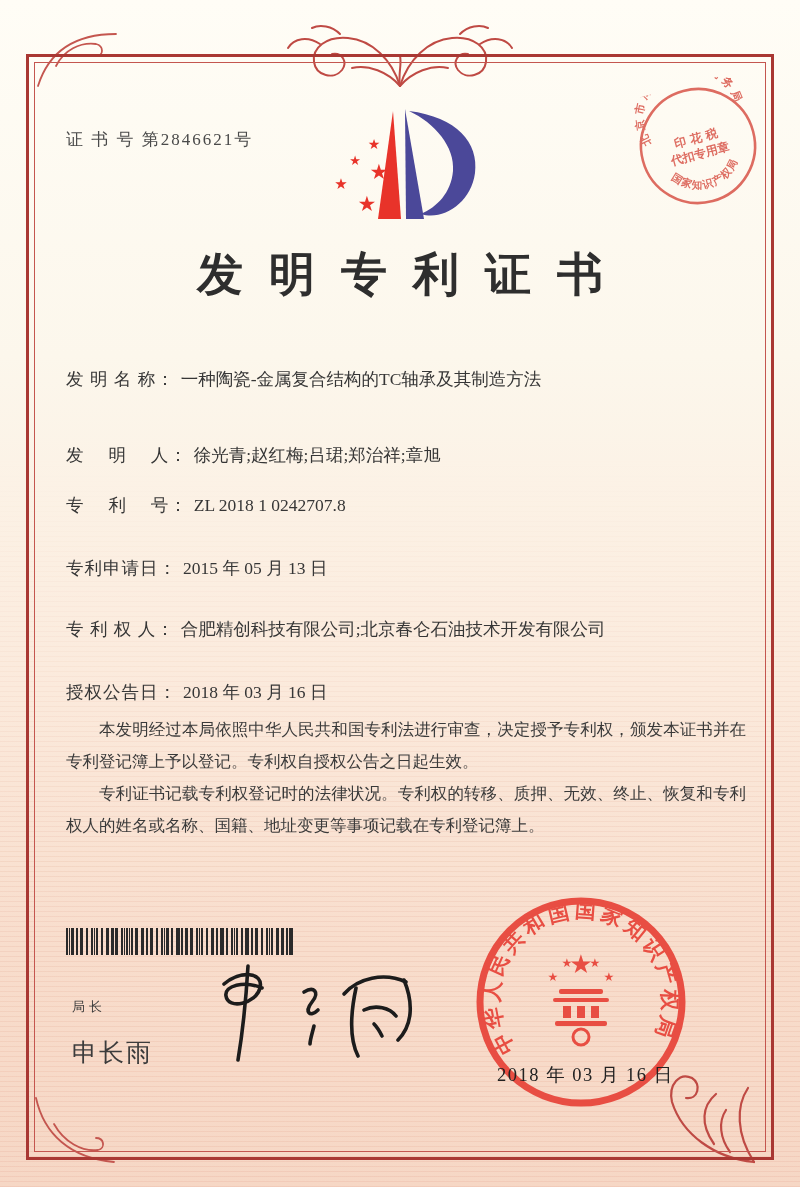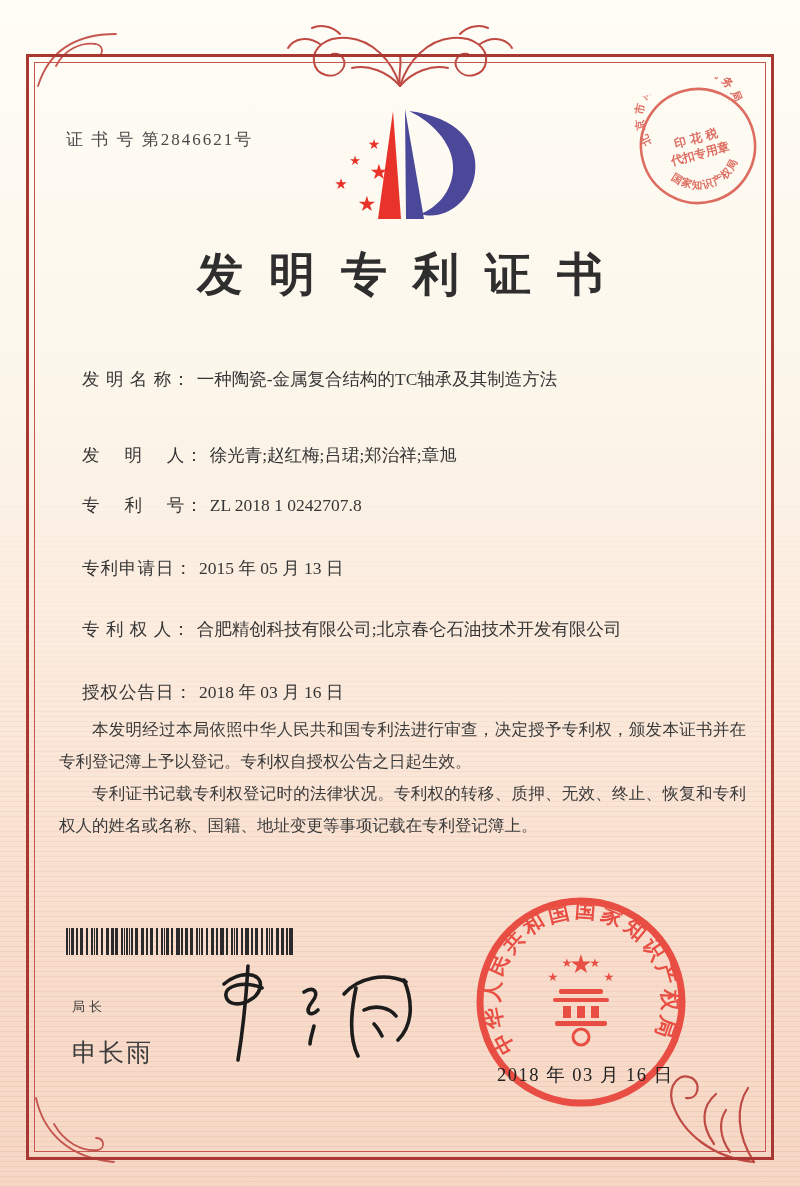--- a/index.html
+++ b/index.html
@@ -14,23 +14,23 @@
     -webkit-mask-image:linear-gradient(180deg,transparent 0%,transparent 38%,rgba(0,0,0,.85) 72%,#000 100%);
     mask-image:linear-gradient(180deg,transparent 0%,transparent 38%,rgba(0,0,0,.85) 72%,#000 100%);
   }
   .abs{position:absolute;}
   .frame-outer{left:26px;top:54px;right:26px;bottom:27px;border:3px solid #a93833;}
   .frame-inner{left:34px;top:62px;right:34px;bottom:35px;border:1px solid #c4564f;}
   .cert-number{left:66px;top:128px;font-size:17px;letter-spacing:2px;color:#4a4a4a;}
   .title{left:0;right:0;top:244px;text-align:center;font-size:46px;font-weight:600;
          letter-spacing:26px;padding-left:26px;color:#2e2e2e;}
   .field{left:66px;right:52px;font-size:17.5px;color:#363636;line-height:1.35;}
-  .field .lab{letter-spacing:1px;margin-left:16px;}
+  .field .lab{letter-spacing:1px;}
   .field .val{margin-left:6px;text-align:right;}
-  .paras{left:59px;right:54px;top:714px;font-size:16.5px;line-height:1.93;text-align:justify;color:#3a3a3a;}
+  .paras{left:66px;right:54px;top:714px;font-size:16.5px;line-height:1.93;text-align:justify;color:#3a3a3a;}
   .paras p{margin:0;text-indent:2em;}
   .barcode{left:66px;top:928px;width:228px;height:27px;
     background:
       repeating-linear-gradient(90deg,#2a2a2a 0 2px,transparent 2px 5px),
       repeating-linear-gradient(90deg,#2a2a2a 0 1px,transparent 1px 7px),
       repeating-linear-gradient(90deg,transparent 0 3px,#2a2a2a 3px 4px,transparent 4px 11px);
   }
   .director-title{left:72px;top:998px;font-size:13px;letter-spacing:4px;color:#3c3c3c;
     font-family:"Liberation Sans","DejaVu Sans",sans-serif;}
   .director-name{left:72px;top:1036px;font-size:25px;letter-spacing:2px;color:#3c3c3c;

